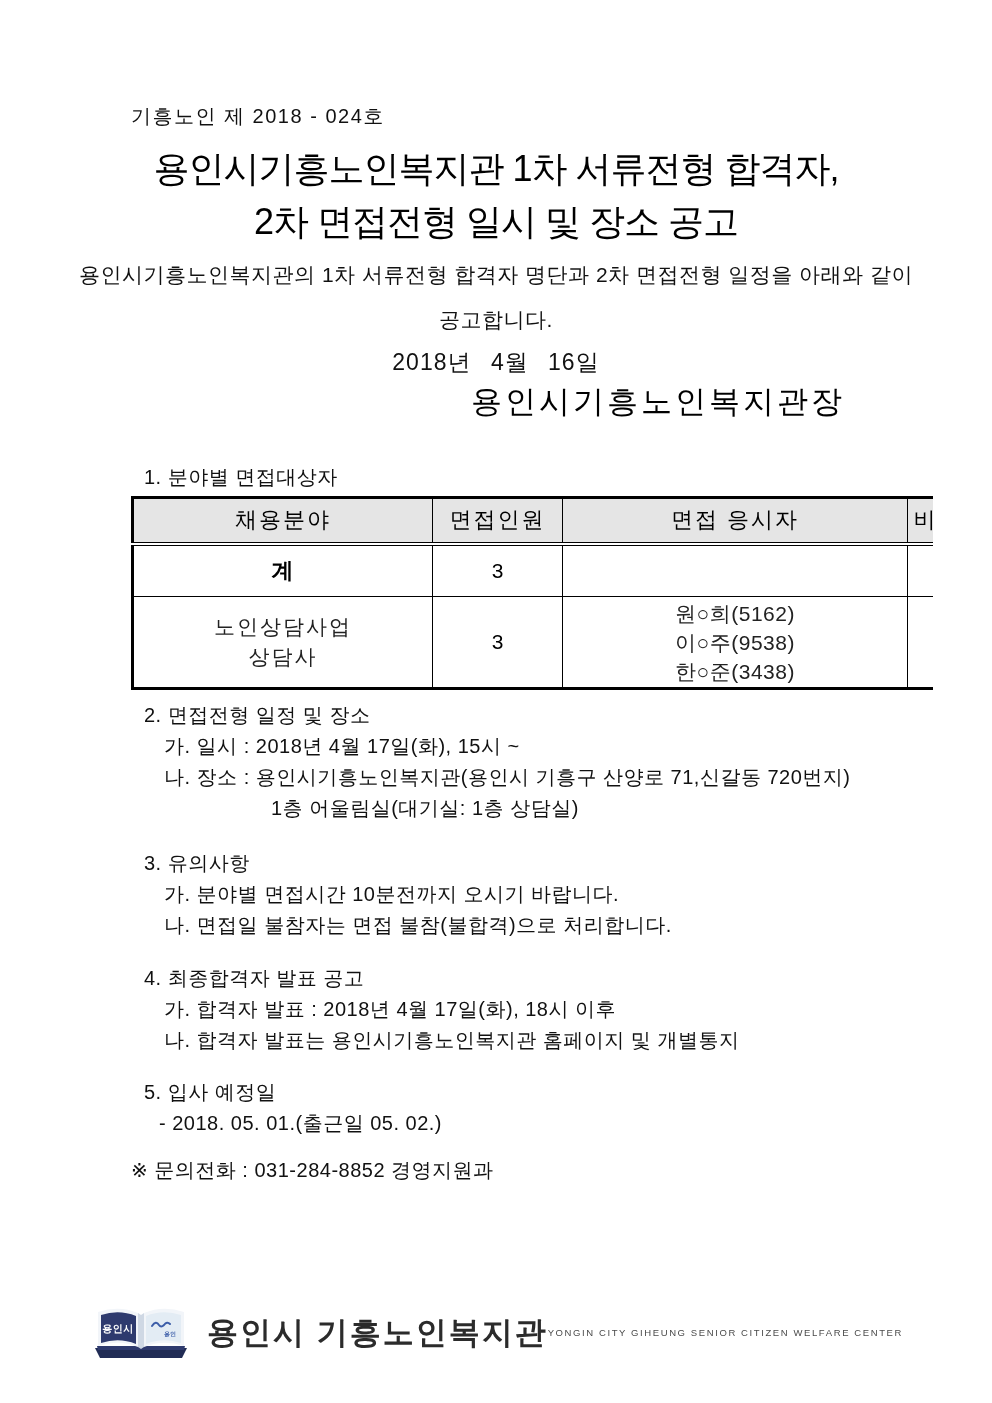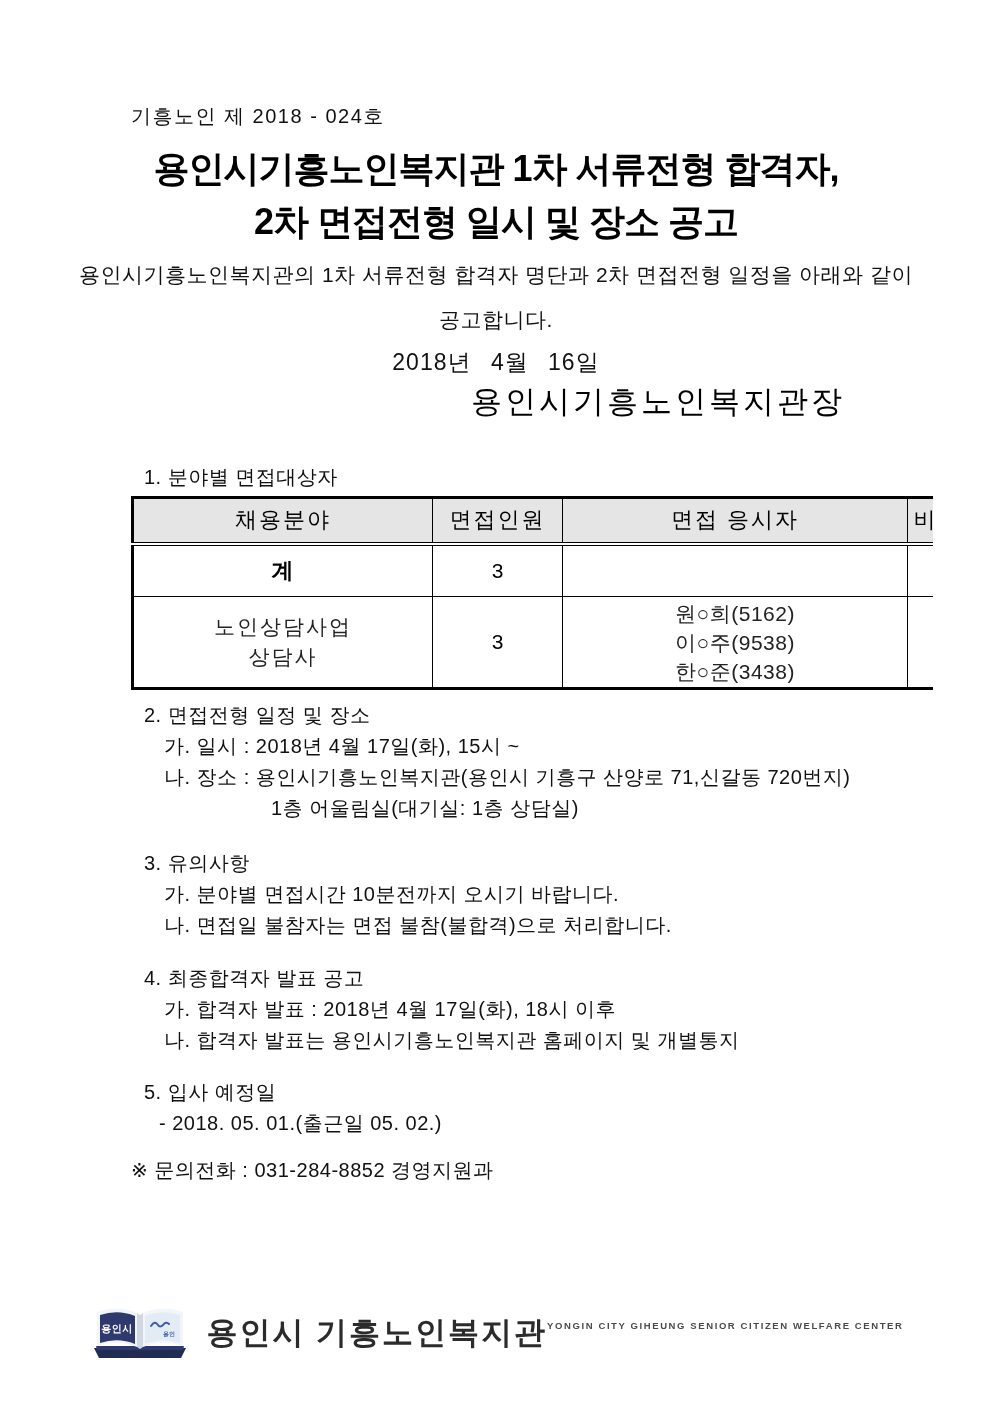--- a/index.html
+++ b/index.html
@@ -13,21 +13,21 @@
     font-family:"Liberation Sans","DejaVu Sans",sans-serif;
     overflow:hidden;
   }
   .doc-number {
     position:absolute; left:72px; top:103px;
     font-size:20px; letter-spacing:1.5px; color:#111;
   }
   .title {
     position:absolute; top:142px; left:0; width:100%;
     text-align:center;
-    font-size:36px; font-weight:700; line-height:53px;
+    font-size:36px; font-weight:400; line-height:53px;
     letter-spacing:-1px; color:#000;
   }
   .intro {
     position:absolute; top:252px; left:0; width:100%;
     text-align:center; font-size:21px; line-height:45px;
     letter-spacing:0.5px; color:#111;
   }
   .date-line {
     position:absolute; top:347px; left:0; width:100%;
     text-align:center; font-size:23px; word-spacing:12px;
@@ -78,22 +78,22 @@
     position:absolute; top:1300px; left:0; width:100%;
     display:flex; justify-content:center; align-items:center; gap:14px;
   }
   .book-icon { width:104px; height:66px; flex:0 0 auto; }
   .org-text { display:flex; flex-direction:row; justify-content:center; }
   .org-ko {
     font-size:31px; font-weight:800; letter-spacing:2px; color:#2b2b2b;
     line-height:36px;
   }
   .org-en {
-    margin-top:5px;
-    font-size:9.5px; font-weight:700; letter-spacing:1.6px; color:#4a4a4a;
+    margin-top:12px;
+    font-size:9.5px; font-weight:400; letter-spacing:1.6px; color:#4a4a4a;
   }
 </style>
 </head>
 <body>
 
 <div class="page">
 
   <div class="doc-number">기흥노인 제 2018 - 024호</div>
 
   <div class="title">

